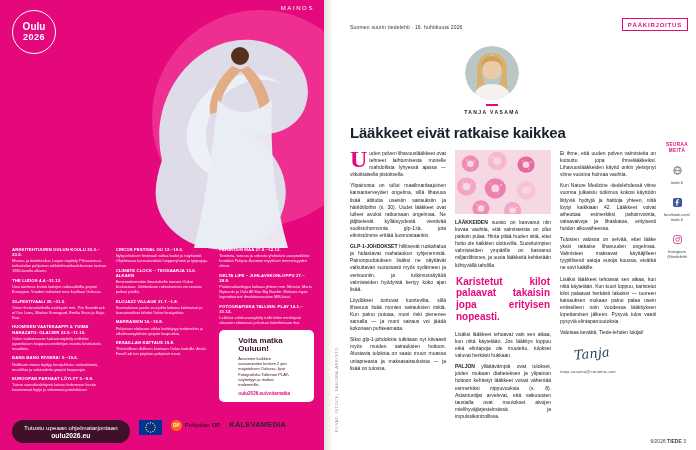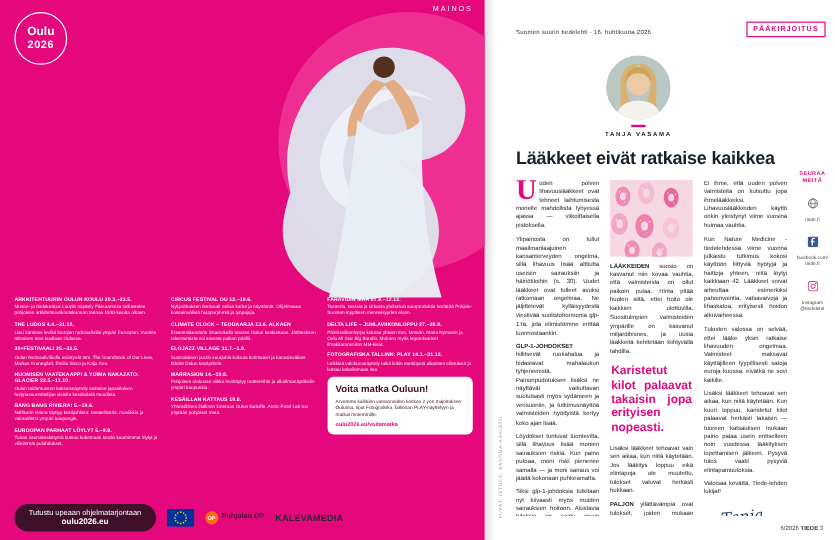--- a/index.html
+++ b/index.html
@@ -1,38 +1,38 @@
 <!DOCTYPE html>
 <html><head>
 <meta charset="utf-8">
 <style>
   *{margin:0;padding:0;box-sizing:border-box}
   html,body{width:696px;height:450px}
   body{font-family:"Liberation Sans",sans-serif;background:#ddd}
   .spread{position:relative;width:696px;height:450px;display:flex;background:#fff;overflow:hidden}
 
   
-  .ad-page{position:relative;width:404px;background:#e5087d;color:#fff;overflow:hidden;flex:none}
+  .ad-page{position:relative;width:324px;background:#e5087d;color:#fff;overflow:hidden;flex:none}
   .dancer{position:absolute;top:0;right:0;width:232px;height:272px;z-index:1}
   .oulu-logo{position:absolute;top:10px;left:12px;width:44px;height:44px;border:1.6px solid #fff;border-radius:50%;display:flex;flex-direction:column;align-items:center;justify-content:center;line-height:1;z-index:3}
   .oulu-logo .city{font-size:10px;font-weight:700}
   .oulu-logo .year{font-size:9px;font-weight:700;letter-spacing:.5px;margin-top:1px}
   .mainos{position:absolute;top:5px;right:10px;font-size:6px;letter-spacing:1.6px;z-index:3}
   .ad-headline{position:absolute;top:82px;left:12px;font-size:31px;font-weight:700;line-height:.93;letter-spacing:-.6px;white-space:pre-line;z-index:2}
   .ad-subhead{position:absolute;top:196px;left:12px;font-size:8.6px;font-weight:700;line-height:1.3;color:#47102c;white-space:pre-line;z-index:2}
   .events{position:absolute;top:247px;left:12px;right:10px;display:flex;gap:9px;z-index:2}
   .ev-col{flex:1;min-width:0}
   .ev{margin-bottom:4.5px}
   .ev-title{font-size:4.3px;font-weight:700;line-height:1.22;letter-spacing:.1px}
   .ev-body{font-size:3.9px;line-height:1.28;opacity:.93;margin-top:1px}
-  .win-card{background:#fff;color:#3d0e27;border-radius:5px;padding:7px 7px 6px;margin-top:3px}
+  .win-card{background:#fff;color:#3d0e27;border-radius:5px;padding:7px 19px 6px;margin-top:3px}
   .win-title{font-size:8px;font-weight:700;line-height:1.05;margin-bottom:2.5px}
   .win-body{font-size:4px;line-height:1.32}
   .win-url{font-size:4.6px;font-weight:700;color:#e5087d;margin-top:3px}
-  .ad-bottom{position:absolute;left:12px;right:10px;bottom:7px;display:flex;align-items:center;gap:9px;z-index:3}
+  .ad-bottom{position:absolute;left:12px;right:10px;bottom:7px;display:flex;align-items:flex-start;gap:9px;z-index:3}
   .cta{background:#40102b;border-radius:13px;padding:4px 12px;text-align:center;cursor:pointer}
   .cta-1{font-size:6.2px;line-height:1.3}
   .cta-2{font-size:6.8px;font-weight:700}
   .eu-flag{width:23px;height:15px;flex:none}
   .op{display:flex;align-items:center;gap:3px}
   .op-mark{width:11px;height:11px;border-radius:50%;background:#ff6a10;color:#fff;font-size:4.5px;font-weight:700;display:flex;align-items:center;justify-content:center;flex:none}
   .op-label{font-size:6px;font-weight:700;color:#40102b}
   .kaleva{font-size:7.5px;font-weight:700;color:#2a2630;letter-spacing:.2px}
 
   

